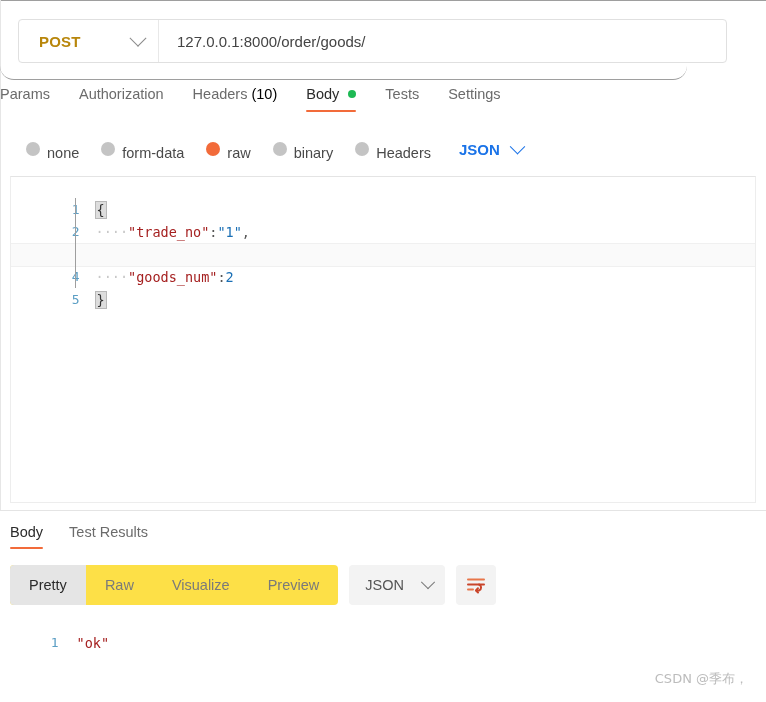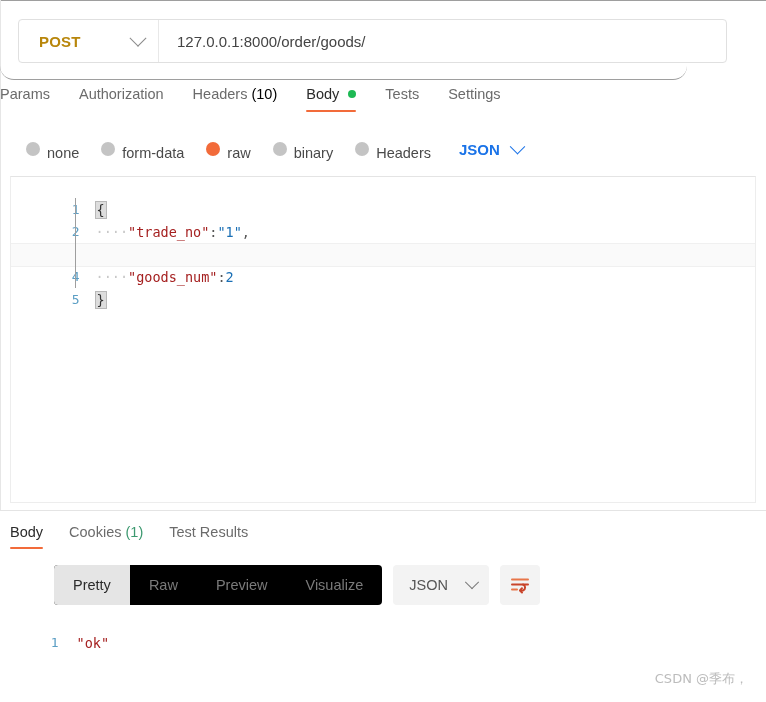--- a/index.html
+++ b/index.html
@@ -309,25 +309,24 @@
     position: absolute;
     left: 10px;
     top: 565px;
     height: 40px;
     display: flex;
     align-items: center;
   }
   .seg-group {
     display: flex;
     align-items: flex-end;
-    background: #000000;
+    background: #fde047;
     border-radius: 4px;
     height: 40px;
     overflow: hidden;
-    margin-left: 44px;
   }
   .seg-btn {
     display: flex;
     align-items: center;
     justify-content: center;
     height: 100%;
     padding: 0 19px;
     font-size: 14.5px;
     color: #7a7a7a;
     cursor: pointer;
@@ -498,43 +497,39 @@
   </div>
 </div>
 <div class="indent-guide"></div>
 
 <div class="pane-divider"></div>
 
 <div class="res-tabs">
   <div class="res-tab active">
     <span>Body</span>
     <span class="underline"></span>
-  </div>
-  <div class="res-tab">
-    <span>Cookies</span>
-    <span class="count">(1)</span>
   </div>
   <div class="res-tab">
     <span>Test Results</span>
   </div>
 </div>
 
 <div class="res-toolbar">
   <div class="seg-group">
     <div class="seg-btn active">
       <span>Pretty</span>
     </div>
     <div class="seg-btn">
       <span>Raw</span>
     </div>
     <div class="seg-btn">
-      <span>Preview</span>
+      <span>Visualize</span>
     </div>
     <div class="seg-btn">
-      <span>Visualize</span>
+      <span>Preview</span>
     </div>
   </div>
   <div class="fmt-select">
     <span class="fmt-text">JSON</span>
     <span class="chev-gray"></span>
   </div>
   <div class="wrap-btn">
     <svg width="20" height="18" viewBox="0 0 20 18">
       <line x1="2" y1="3.5" x2="18" y2="3.5" stroke="#e8764a" stroke-width="2" stroke-linecap="round"></line>
       <line x1="2" y1="8.5" x2="18" y2="8.5" stroke="#c9442a" stroke-width="2" stroke-linecap="round"></line>

